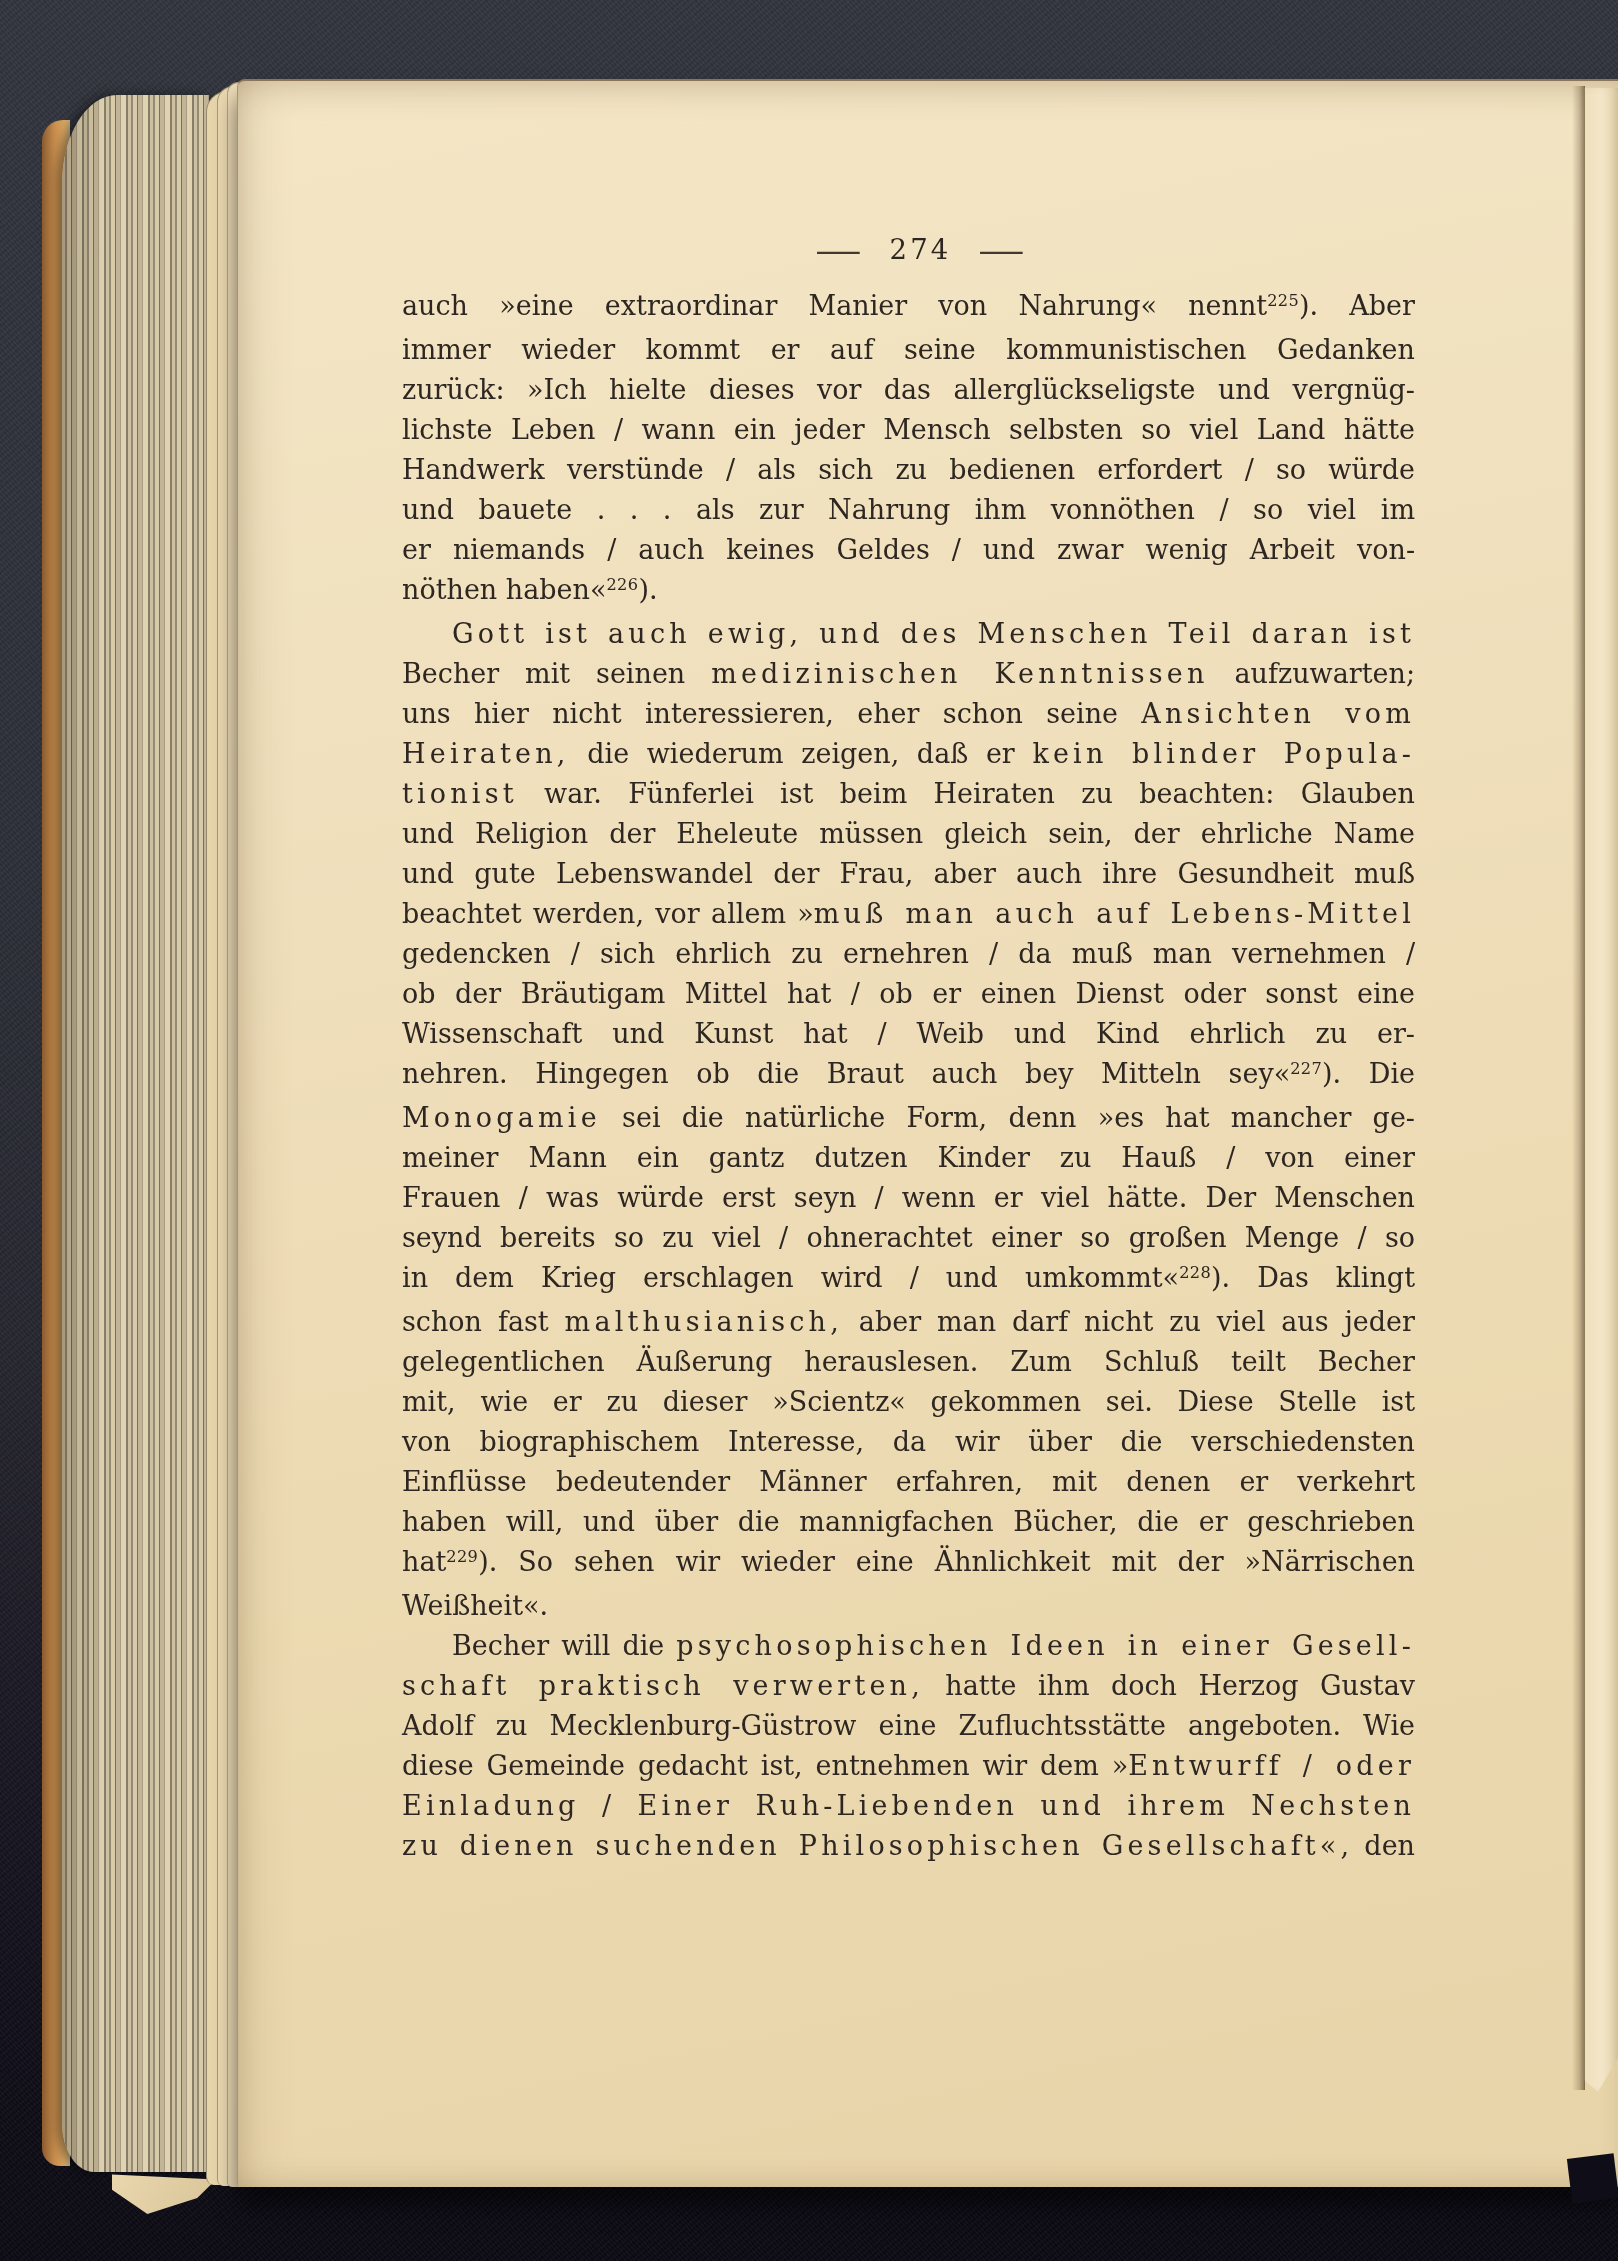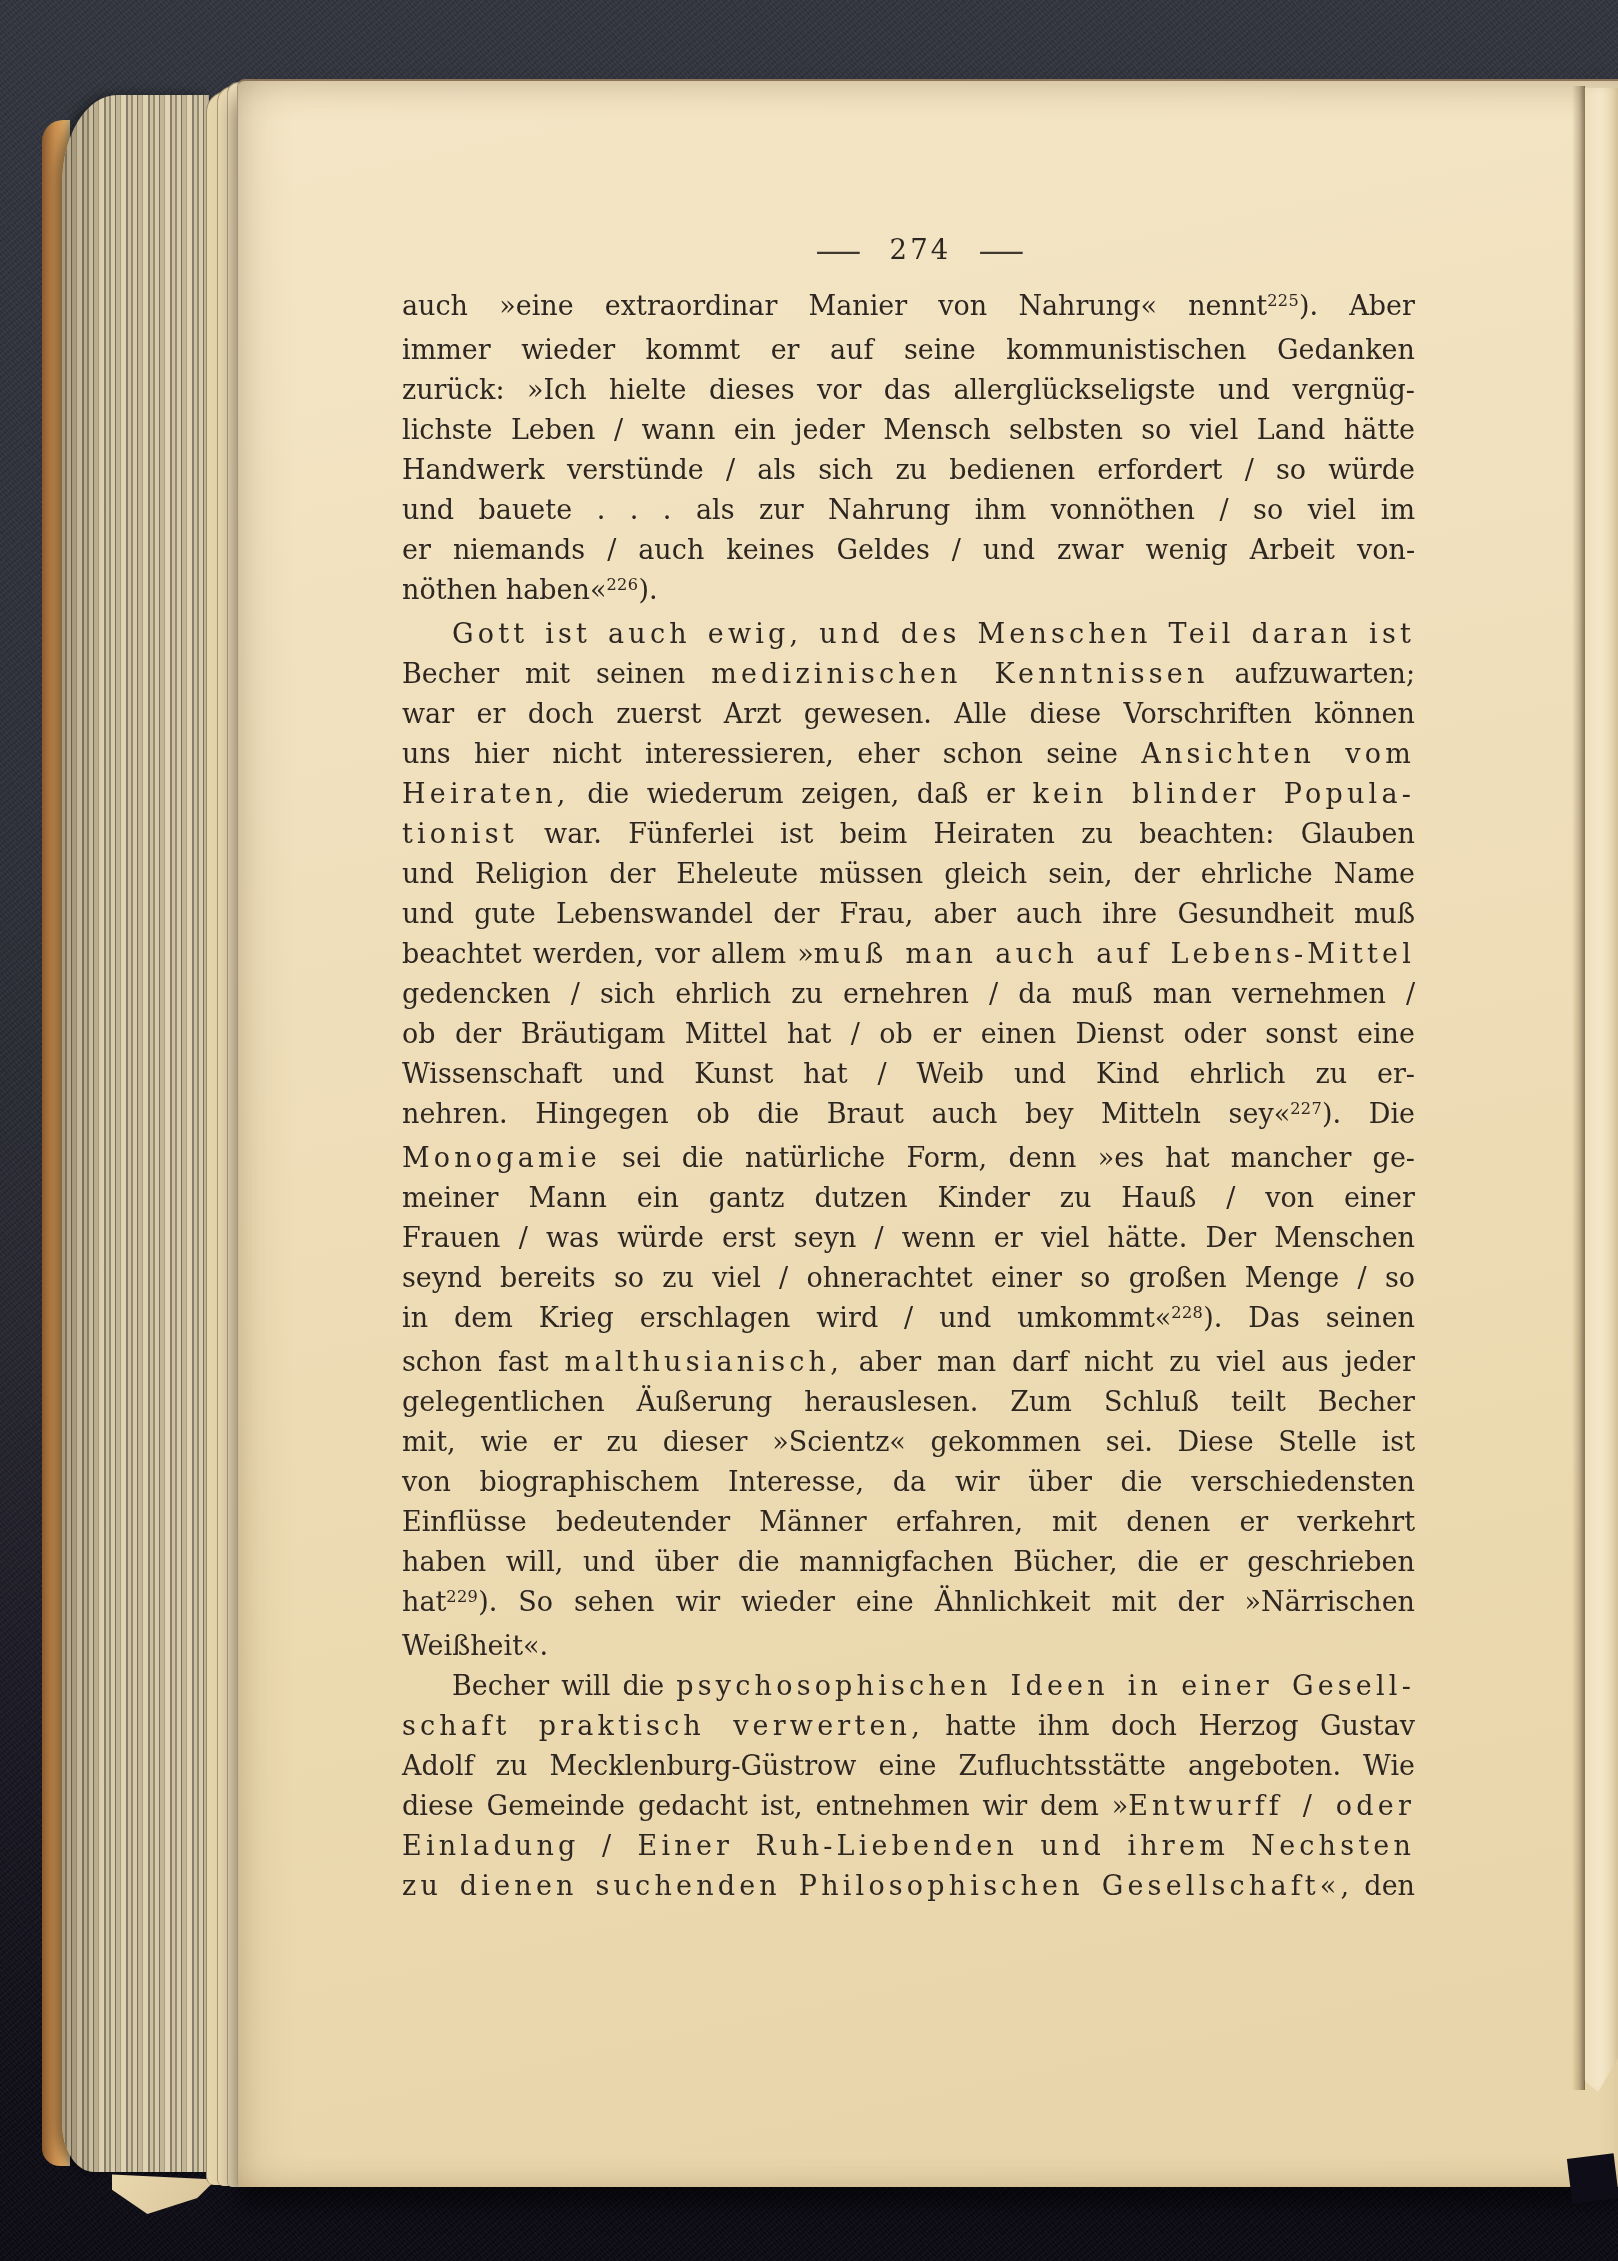--- a/index.html
+++ b/index.html
@@ -112,36 +112,35 @@
           <div class="line"><span>zurück: »Ich hielte dieses vor das allerglückseligste und vergnüg-</span></div>
           <div class="line"><span>lichste Leben / wann ein jeder Mensch selbsten so viel Land hätte</span></div>
           <div class="line"><span>Handwerk verstünde / als sich zu bedienen erfordert / so würde</span></div>
           <div class="line"><span>und bauete . . . als zur Nahrung ihm vonnöthen / so viel im</span></div>
           <div class="line"><span>er niemands / auch keines Geldes / und zwar wenig Arbeit von-</span></div>
           <div class="line end"><span>nöthen haben«</span><sup class="fn">226</sup><span>).</span></div>
         </div>
         <div>
           <div class="line indent"><span class="g">Gott ist auch ewig, und des Menschen Teil daran ist</span></div>
           <div class="line"><span>Becher mit seinen </span><span class="g">medizinischen Kenntnissen</span><span> aufzuwarten;</span></div>
-          <div class="line"><span>war er doch zuerst Arzt gewesen. Alle diese Vorschriften können</span></div>
           <div class="line"><span>uns hier nicht interessieren, eher schon seine </span><span class="g">Ansichten vom</span></div>
           <div class="line"><span class="g">Heiraten,</span><span> die wiederum zeigen, daß er </span><span class="g">kein blinder Popula-</span></div>
           <div class="line"><span class="g">tionist</span><span> war. Fünferlei ist beim Heiraten zu beachten: Glauben</span></div>
           <div class="line"><span>und Religion der Eheleute müssen gleich sein, der ehrliche Name</span></div>
           <div class="line"><span>und gute Lebenswandel der Frau, aber auch ihre Gesundheit muß</span></div>
           <div class="line"><span>beachtet werden, vor allem »</span><span class="g">muß man auch auf Lebens-Mittel</span></div>
           <div class="line"><span>gedencken / sich ehrlich zu ernehren / da muß man vernehmen /</span></div>
           <div class="line"><span>ob der Bräutigam Mittel hat / ob er einen Dienst oder sonst eine</span></div>
           <div class="line"><span>Wissenschaft und Kunst hat / Weib und Kind ehrlich zu er-</span></div>
           <div class="line"><span>nehren. Hingegen ob die Braut auch bey Mitteln sey«</span><sup class="fn">227</sup><span>). Die</span></div>
           <div class="line"><span class="g">Monogamie</span><span> sei die natürliche Form, denn »es hat mancher ge-</span></div>
           <div class="line"><span>meiner Mann ein gantz dutzen Kinder zu Hauß / von einer</span></div>
           <div class="line"><span>Frauen / was würde erst seyn / wenn er viel hätte. Der Menschen</span></div>
           <div class="line"><span>seynd bereits so zu viel / ohnerachtet einer so großen Menge / so</span></div>
-          <div class="line"><span>in dem Krieg erschlagen wird / und umkommt«</span><sup class="fn">228</sup><span>). Das seinen</span></div>
+          <div class="line"><span>in dem Krieg erschlagen wird / und umkommt«</span><sup class="fn">228</sup><span>). Das klingt</span></div>
           <div class="line"><span>schon fast </span><span class="g">malthusianisch,</span><span> aber man darf nicht zu viel aus jeder</span></div>
           <div class="line"><span>gelegentlichen Äußerung herauslesen. Zum Schluß teilt Becher</span></div>
           <div class="line"><span>mit, wie er zu dieser »Scientz« gekommen sei. Diese Stelle ist</span></div>
           <div class="line"><span>von biographischem Interesse, da wir über die verschiedensten</span></div>
           <div class="line"><span>Einflüsse bedeutender Männer erfahren, mit denen er verkehrt</span></div>
           <div class="line"><span>haben will, und über die mannigfachen Bücher, die er geschrieben</span></div>
           <div class="line"><span>hat</span><sup class="fn">229</sup><span>). So sehen wir wieder eine Ähnlichkeit mit der »Närrischen</span></div>
           <div class="line end"><span>Weißheit«.</span></div>
         </div>
         <div>

